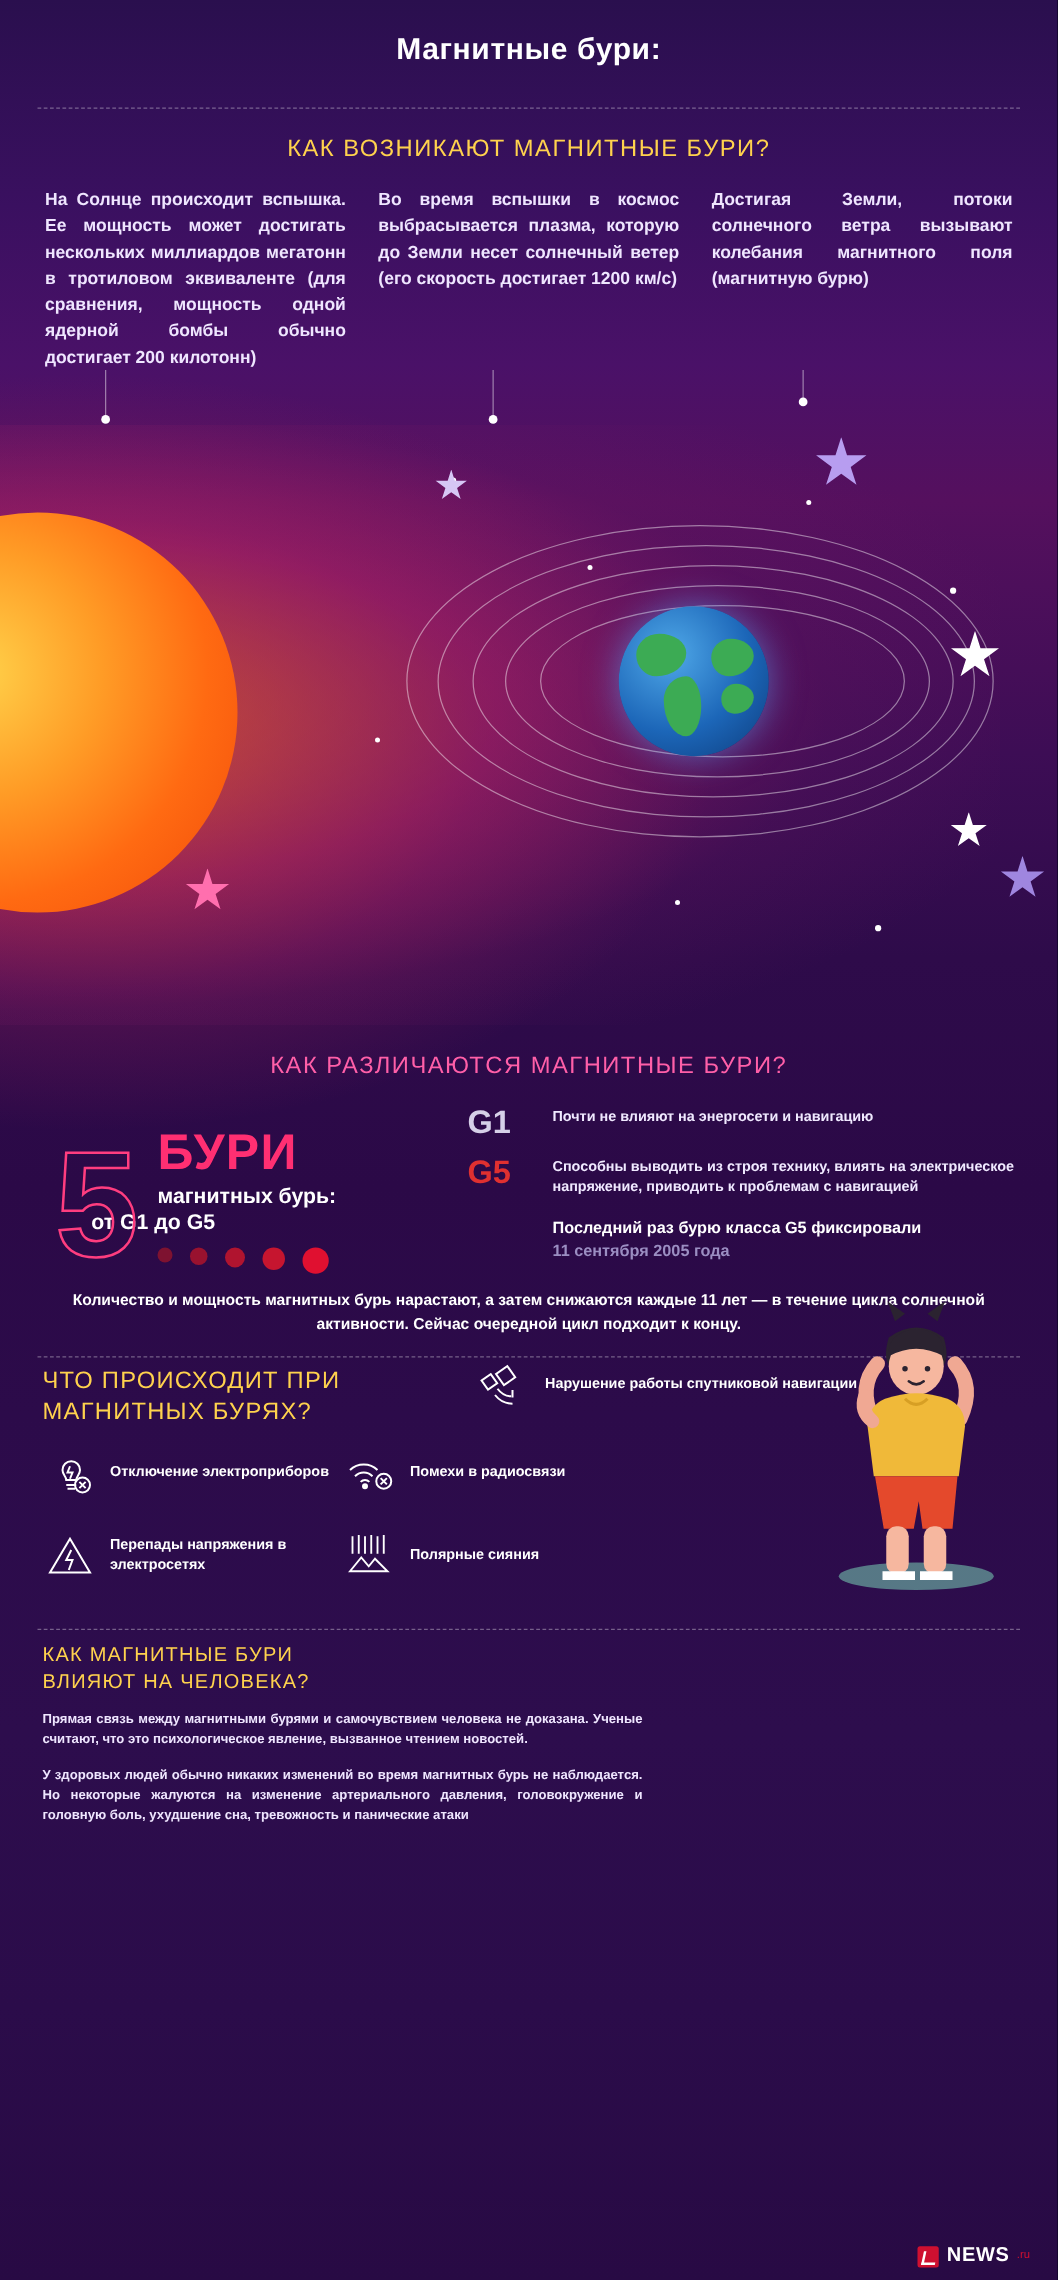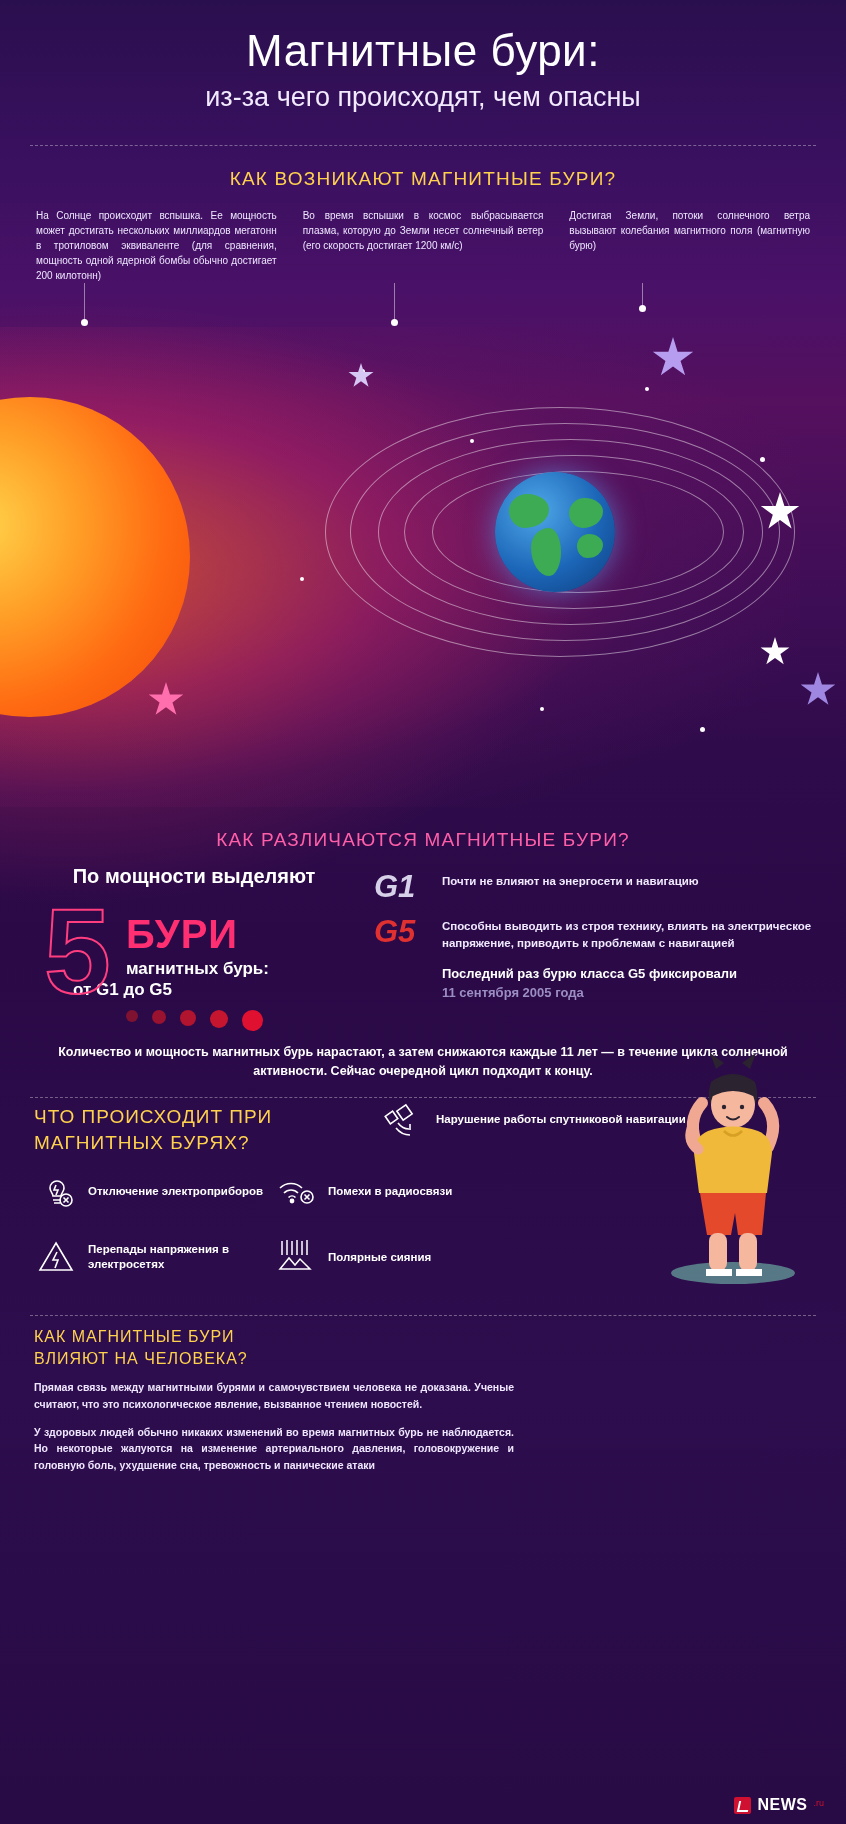--- a/index.html
+++ b/index.html
@@ -16,22 +16,22 @@
       radial-gradient(ellipse 700px 420px at 8% 33%, rgba(255,90,30,0.55) 0%, rgba(150,30,90,0.35) 45%, rgba(60,15,70,0.0) 72%),
       linear-gradient(180deg, #2a0f4e 0%, #3a1060 9%, #4a1168 16%, #55105e 22%, #3d0d55 33%, #2e0b4a 42%, #2b0947 52%, #2c0b4a 62%, #2d0d4d 76%, #2b0c4a 88%, #280a44 100%);
   }
 
   
   .header {
     padding: 26px 30px 18px;
     text-align: center;
   }
   .header h1 {
-    font-size: 44px;
-    font-weight: normal;
+    font-size: 24px;
+    font-weight: bold;
     color: #ffffff;
     letter-spacing: 0.5px;
     line-height: 1.15;
   }
   .header h2 {
     font-size: 27px;
     font-weight: normal;
     color: #f2eaff;
     line-height: 1.2;
     margin-top: 4px;
@@ -59,24 +59,24 @@
     display: flex;
     gap: 26px;
     padding: 18px 36px 0;
   }
   .col {
     flex: 1;
     position: relative;
   }
   .col p {
     color: #efe6ff;
-    font-size: 10px;
+    font-size: 14px;
     line-height: 1.5;
     text-align: justify;
-    font-weight: normal;
+    font-weight: bold;
   }
   .col .stalk {
     position: absolute;
     left: 50%;
     top: 100%;
     width: 1px;
     height: 40px;
     background: rgba(255,255,255,0.45);
   }
   .col .stalk::after {
@@ -213,26 +213,25 @@
     margin-left: 92px;
     margin-top: 10px;
     display: flex;
     gap: 14px;
   }
   .dots i { display: block; border-radius: 50%; background: #d2163f; }
 
   .power-right { flex: 1; padding-top: 6px; }
   .grow { display: flex; gap: 12px; margin-bottom: 14px; }
   .gcode {
-    font-size: 31px;
+    font-size: 26px;
     font-weight: bold;
     line-height: 1;
     width: 56px;
     flex-shrink: 0;
-    font-style: italic;
   }
   .g1 { color: #d6d0e8; }
   .g5 { color: #e03030; }
   .gtext {
     color: #f0e9ff;
     font-size: 11.5px;
     font-weight: bold;
     line-height: 1.45;
     padding-top: 2px;
   }
@@ -323,21 +322,20 @@
   .footer .fname { color: #ffffff; font-size: 16px; font-weight: bold; letter-spacing: 0.5px; }
   .footer .fru { color: #cf1030; font-size: 9px; font-weight: normal; align-self: flex-start; margin-top: 2px; }
 </style>
 </head>
 <body>
 
 <div id="page">
 
   <div class="header">
     <h1>Магнитные бури:</h1>
-    <h2>из-за чего происходят, чем опасны</h2>
   </div>
   <div class="dashline"></div>
 
   <div class="sec-title">КАК ВОЗНИКАЮТ МАГНИТНЫЕ БУРИ?</div>
 
   <div class="cols">
     <div class="col">
       <p>На Солнце происходит вспышка. Ее мощность может достигать нескольких миллиардов мегатонн в тротиловом эквиваленте (для сравнения, мощность одной ядерной бомбы обычно достигает 200 килотонн)</p>
       <span class="stalk"></span>
     </div>
@@ -413,21 +411,20 @@
     <div class="burst" style="left:760px; top:165px; width:40px; height:40px;"></div>
     <div class="burst" style="left:760px; top:310px; width:30px; height:30px;"></div>
     <div class="burst" style="left:800px; top:345px; width:36px; height:36px; background:#9f86e0;"></div>
     <div class="burst" style="left:148px; top:355px; width:36px; height:36px; background:#ff6fae;"></div>
   </div>
 
   <div class="sec-title pink">КАК РАЗЛИЧАЮТСЯ МАГНИТНЫЕ БУРИ?</div>
 
   <div class="power-wrap">
     <div class="power-left">
-      <div class="lbl1">По мощности выделяют</div>
       <div class="bigfive">5</div>
       <div class="vidov">БУРИ</div>
       <div class="subv">магнитных бурь:</div>
       <div class="subv" style="margin-top:0;margin-left:39px;">от G1 до G5</div>
       <div class="dots">
         <i style="width:12px;height:12px;background:#7e1230;"></i>
         <i style="width:14px;height:14px;background:#99122f;"></i>
         <i style="width:16px;height:16px;background:#b0142f;"></i>
         <i style="width:18px;height:18px;background:#c6152f;"></i>
         <i style="width:21px;height:21px;background:#e01030;"></i>

